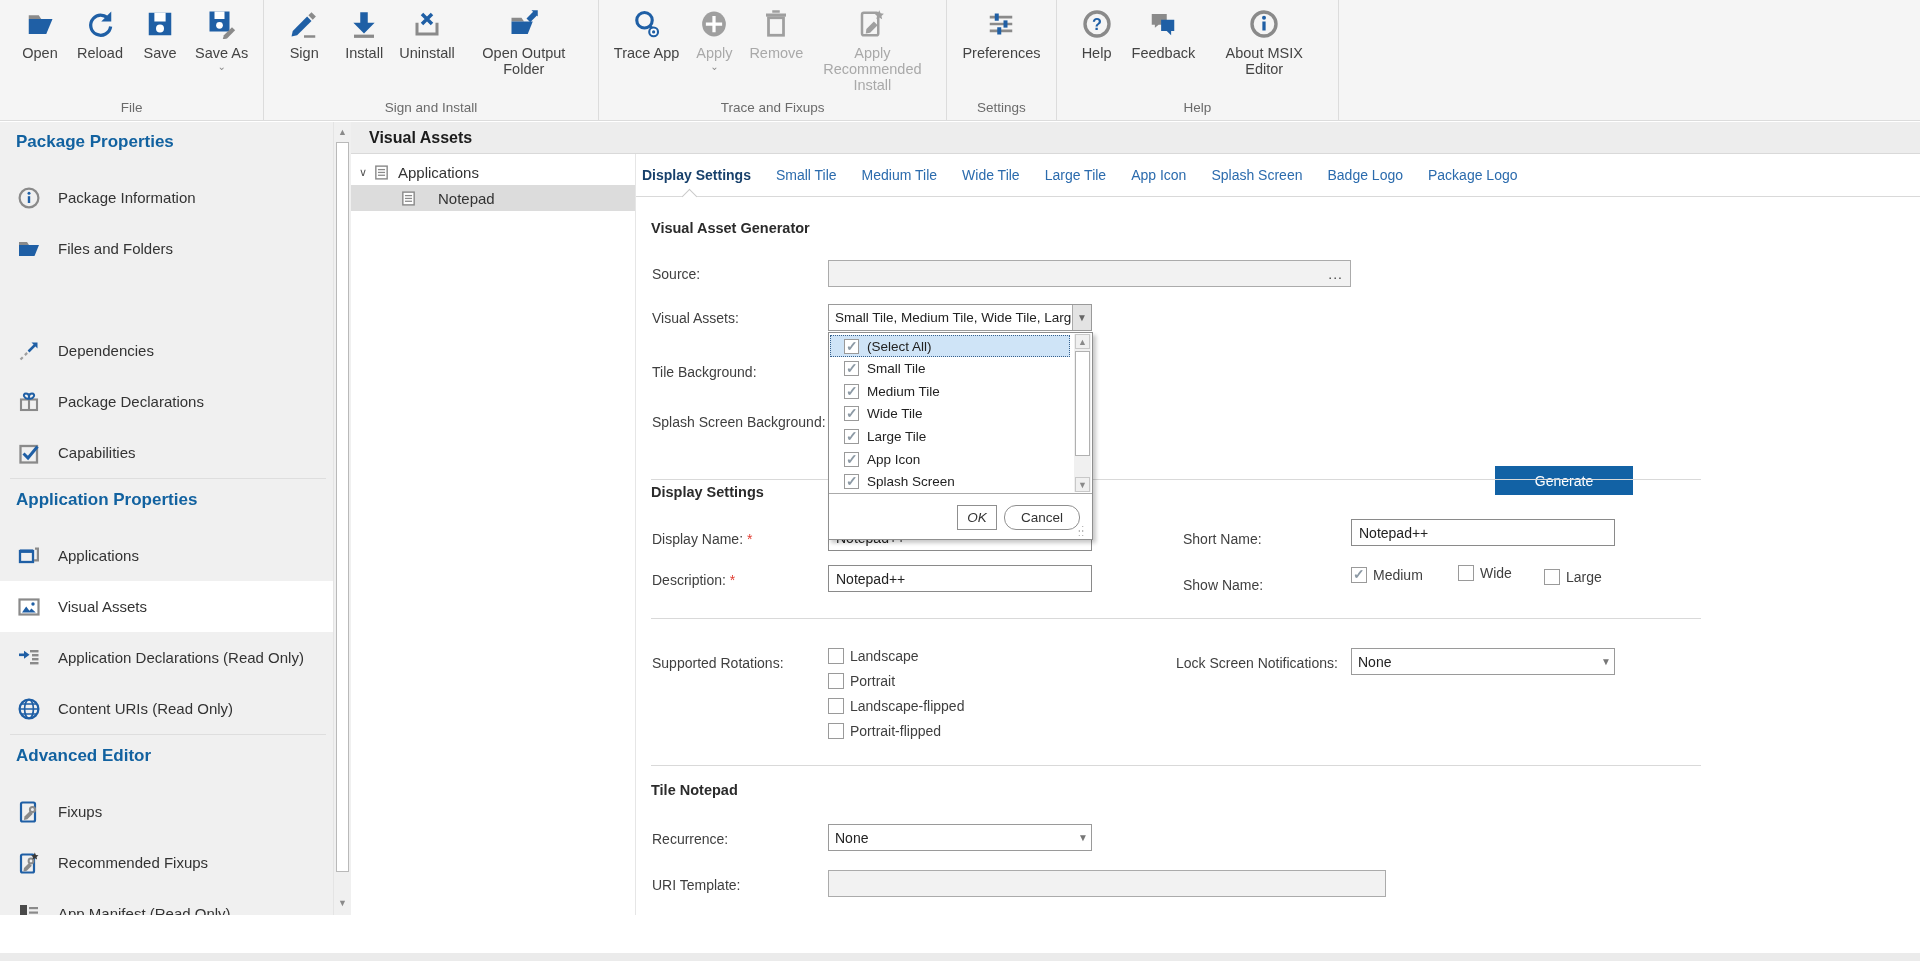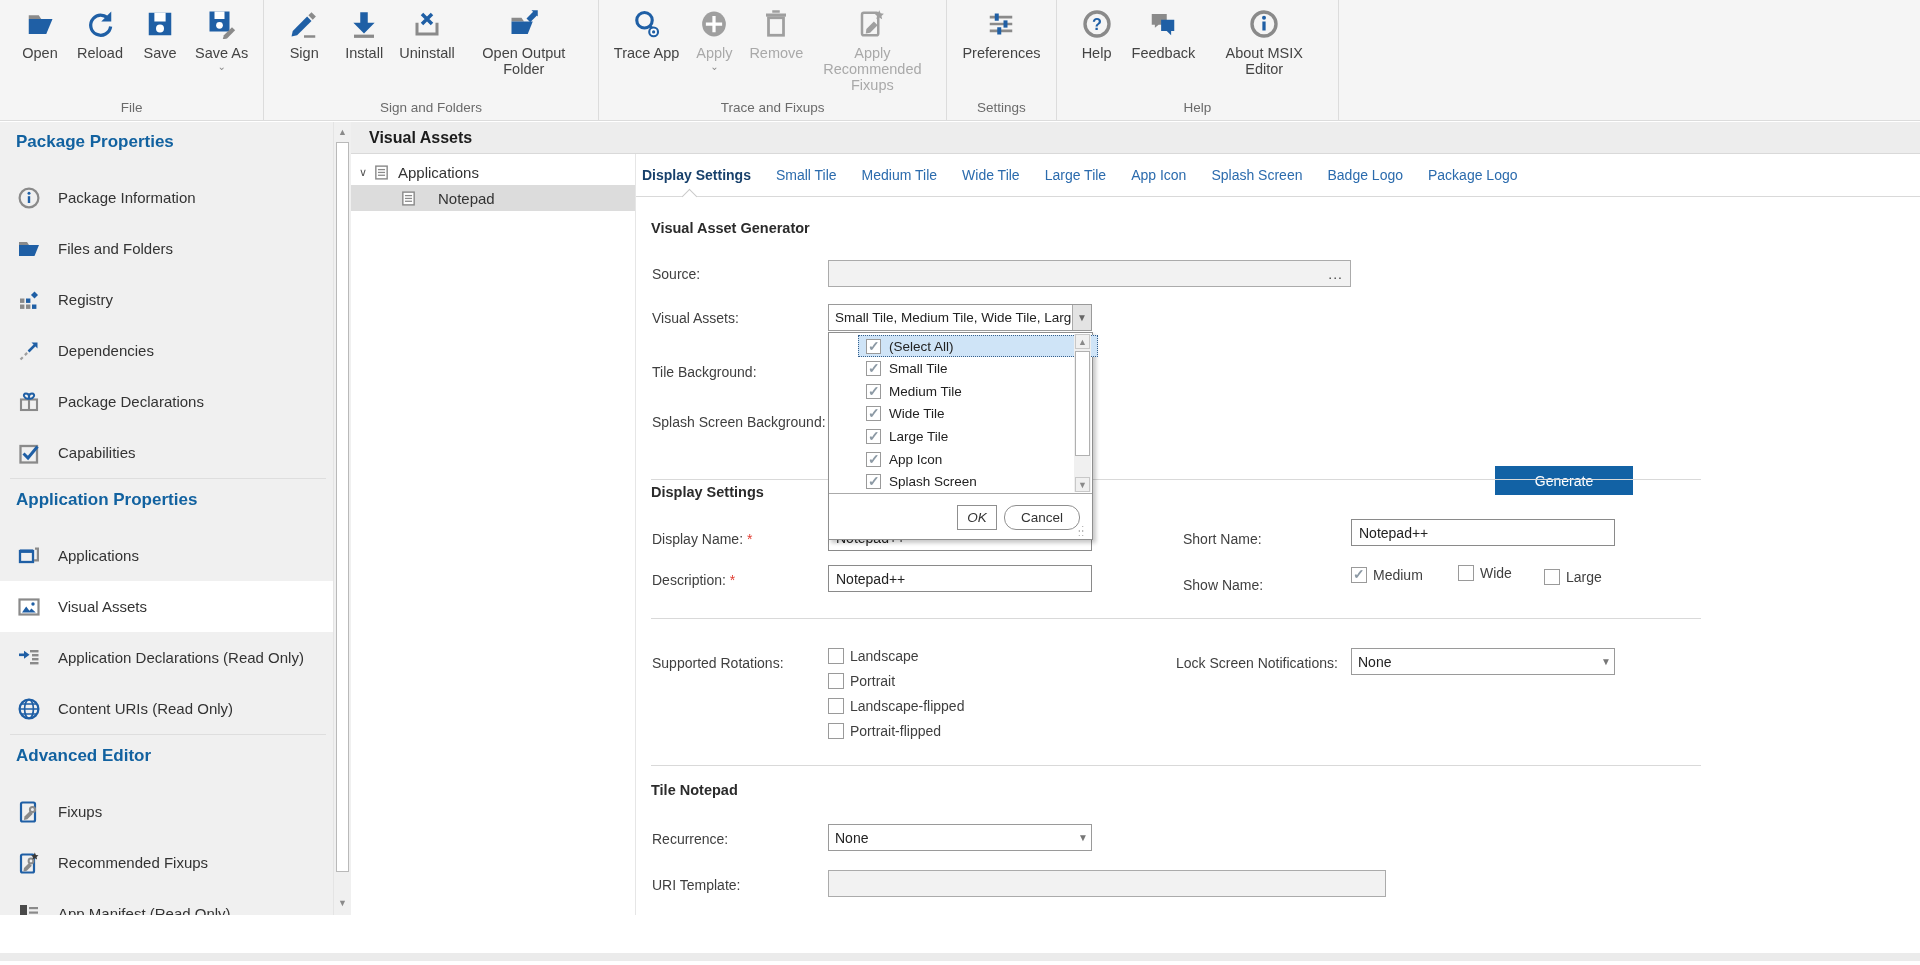--- a/index.html
+++ b/index.html
@@ -95,21 +95,21 @@
 
   #generate-btn { position:absolute; left:859px; top:276px; width:138px; height:29px;
     background:#1262a5; color:#fff; font-size:14px; border:none; cursor:pointer;
     font-family:"Liberation Sans",sans-serif;margin-top:36px; }
 
   
   #dd-popup { position:absolute; left:192px; top:178px; width:265px; height:208px;
     background:#fff; border:1px solid #8f8f8f; box-shadow:3px 3px 4px rgba(0,0,0,.22); z-index:20; }
   #dd-list { position:absolute; left:0; top:0; width:263px; height:161px; border-bottom:1px solid #aaa; }
   .dd-row { position:absolute; left:1px; width:240px; height:22px; display:flex; align-items:center;
-    padding-left:8px; cursor:pointer;margin-left:28px; }
+    padding-left:14px; cursor:pointer; }
   .dd-row .cb { width:15px; height:15px; }
   .dd-row .ddlabel { font-size:13.5px; color:#222; margin-left:8px; white-space:nowrap; }
   .dd-row.selected { background:#cfe4f7; outline:1px dotted #36618e; outline-offset:-1px; }
   #dd-scroll { position:absolute; right:1px; top:1px; width:17px; height:158px; background:#f0f0f0; }
   .dd-sarrow { position:absolute; left:1px; width:15px; height:15px; color:#8a8a8a; font-size:9px;
     text-align:center; line-height:15px; background:#f0f0f0; border:1px solid #c8c8c8; }
   #dd-thumb { position:absolute; left:1px; top:17px; width:15px; height:105px;
     background:#fff; border:1px solid #b0b0b0; }
   .dd-btn { position:absolute; top:172px; height:25px; background:#fff; border:1px solid #8f8f8f;
     font-size:13.5px; color:#333; text-align:center; line-height:23px; cursor:pointer; }
@@ -202,21 +202,21 @@
               <svg viewBox="0 0 24 24">
                 <path fill="#8a8a8a" d="M2 7h8l2 3H2z"></path>
                 <path fill="#1f5fa5" d="M2 10h17l-4 10H2z"></path>
                 <path fill="#1f5fa5" d="M14 7.5L19.5 2l3 3L17 10.5z"></path>
                 <path fill="#1f5fa5" d="M18 1h5v5z"></path>
               </svg>
             </span>
             <span class="rlabel">Open Output Folder</span>
           </div>
         </div>
-        <div class="rgroup-label">Sign and Folders</div>
+        <div class="rgroup-label">Sign and Install</div>
       </div>
       <div class="rgroup">
         <div class="rgroup-items">
           <div class="ritem">
             <span class="ric">
               <svg viewBox="0 0 24 24">
                 <circle cx="10" cy="9" r="6.2" fill="none" stroke="#1f5fa5" stroke-width="2.5"></circle>
                 <path stroke="#1f5fa5" stroke-width="2.5" d="M14.3 13.6L18 17.5" fill="none"></path>
                 <circle cx="17.3" cy="18.3" r="3.5" fill="#fff" stroke="#1f5fa5" stroke-width="1.7"></circle>
                 <circle cx="17.3" cy="18.3" r="1.3" fill="#1f5fa5"></circle>
@@ -245,21 +245,21 @@
             <span class="rlabel">Remove</span>
           </div>
           <div class="ritem disabled">
             <span class="ric">
               <svg viewBox="0 0 24 24">
                 <rect x="4" y="3" width="13" height="18" rx="1.5" fill="none" stroke="#9f9f9f" stroke-width="2"></rect>
                 <path fill="#9f9f9f" d="M7.5 16l6-6 3 3-6 6-3.5.6z"></path>
                 <path fill="#9f9f9f" d="M17.8 1l1.1 2.4 2.6.3-1.9 1.8.5 2.6-2.3-1.3-2.3 1.3.5-2.6-1.9-1.8 2.6-.3z"></path>
               </svg>
             </span>
-            <span class="rlabel">Apply Recommended Fixups</span>
+            <span class="rlabel">Apply Recommended Install</span>
           </div>
         </div>
         <div class="rgroup-label">Trace and Fixups</div>
       </div>
       <div class="rgroup">
         <div class="rgroup-items">
           <div class="ritem">
             <span class="ric">
               <svg viewBox="0 0 24 24">
                 <g stroke="#8a8a8a" stroke-width="2.1">
@@ -325,37 +325,20 @@
         <span class="slabel">Package Information</span>
       </div>
       <div class="sb-item" style="top: 101px;">
         <span class="sic">
           <svg viewBox="0 0 24 24">
             <path fill="#8a8a8a" d="M2 5h8l2 3H2z"></path>
             <path fill="#1f5fa5" d="M2 8h20l-4.5 11H2z"></path>
           </svg>
         </span>
         <span class="slabel">Files and Folders</span>
-      </div>
-      <div class="sb-item" style="top: 152px;">
-        <span class="sic">
-          <svg viewBox="0 0 24 24">
-            <g fill="#8a8a8a">
-              <rect x="3" y="10.5" width="4.4" height="4.4"></rect>
-              <rect x="3" y="16.5" width="4.4" height="4.4"></rect>
-              <rect x="9" y="16.5" width="4.4" height="4.4"></rect>
-            </g>
-            <g fill="#1f5fa5">
-              <rect x="9" y="10.5" width="4.4" height="4.4"></rect>
-              <rect x="15" y="16.5" width="4.4" height="4.4"></rect>
-              <rect x="15" y="4.5" width="5" height="5" transform="rotate(45 17.5 7)"></rect>
-            </g>
-          </svg>
-        </span>
-        <span class="slabel">Registry</span>
       </div>
       <div class="sb-item" style="top: 203px;">
         <span class="sic">
           <svg viewBox="0 0 24 24">
             <path fill="none" stroke="#9f9f9f" stroke-width="2.2" stroke-dasharray="3.2 3" d="M3.5 20.5L13 11"></path>
             <path fill="none" stroke="#1f5fa5" stroke-width="2.5" d="M11.5 12.5L18.5 5.5"></path>
             <path fill="#1f5fa5" d="M14.5 3.5h6v6z"></path>
           </svg>
         </span>
         <span class="slabel">Dependencies</span>

